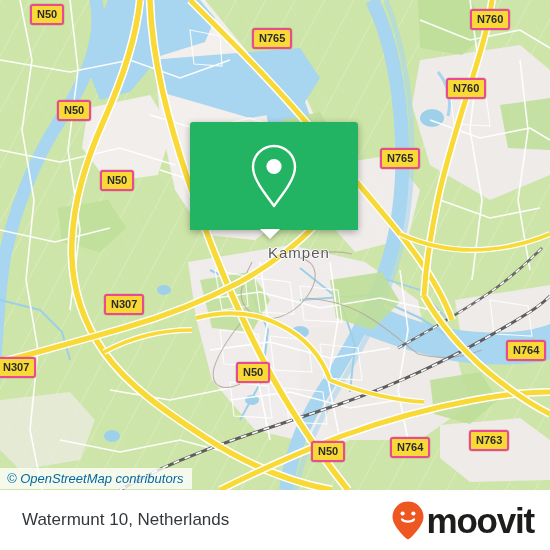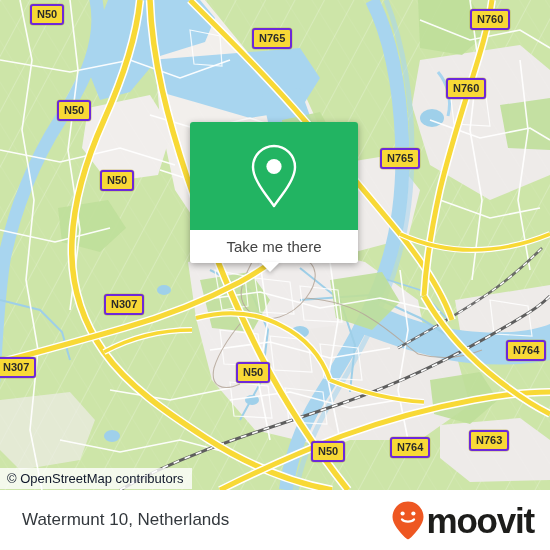--- a/index.html
+++ b/index.html
@@ -22,21 +22,21 @@
     width: 550px; height: 490px;
     overflow: hidden;
     background: #cde5a8;
   }
   #map-svg { position: absolute; left: 0; top: 0; display: block; }
 
   
   .shield {
     position: absolute;
     background: #f8d936;
-    border: 2px solid #6d28d9;
+    border: 2px solid #ec4899;
     border-radius: 3px;
     color: #2b2b2b;
     font-size: 11px;
     font-weight: bold;
     line-height: 12px;
     padding: 2px 5px 3px 5px;
     letter-spacing: 0px;
     white-space: nowrap;
     font-family: "Liberation Sans", sans-serif;
     box-shadow: 0 0 0 0.5px rgba(180,160,40,0.55);
@@ -97,24 +97,25 @@
     filter: drop-shadow(0 2px 2px rgba(0,0,0,0.22));
   }
 
   
   #osm-attrib {
     position: absolute;
     left: 0; top: 468px;
     background: rgba(255,255,255,0.78);
     padding: 3px 8px 3px 7px;
     font-size: 13px;
-    color: #0f172a;
+    color: #0369a1;
     font-family: "Liberation Sans", sans-serif;
     z-index: 25;
     white-space: nowrap;
+    font-style: italic;
   }
 
   
   #bottom-bar {
     position: absolute;
     left: 0; top: 490px;
     width: 550px; height: 60px;
     background: #ffffff;
     display: flex;
     align-items: center;
@@ -342,23 +343,20 @@
     <div class="shield" style="left:311px; top:441px;">N50</div>
 
     <div id="popup">
       <div id="popup-head">
         <svg width="52" height="66" viewBox="0 0 52 66">
           <path d="M26 3 C14.4 3 5 12.4 5 24 C5 33.5 12 44 18 52 C22 57.4 25 61.5 26 63
                    C27 61.5 30 57.4 34 52 C40 44 47 33.5 47 24 C47 12.4 37.6 3 26 3 Z" fill="none" stroke="#ffffff" stroke-width="2.4" stroke-linejoin="round"></path>
           <circle cx="26" cy="23.5" r="7.6" fill="#ffffff"></circle>
         </svg>
       </div>
-      <div id="popup-body">
-        <span id="popup-label">Take me there</span>
-      </div>
       <div id="popup-tail"></div>
     </div>
 
     <div id="osm-attrib">© OpenStreetMap contributors</div>
   </div>
 
   <div id="bottom-bar">
     <div id="bottom-address">Watermunt 10, Netherlands</div>
 
     <div id="moovit-logo">

